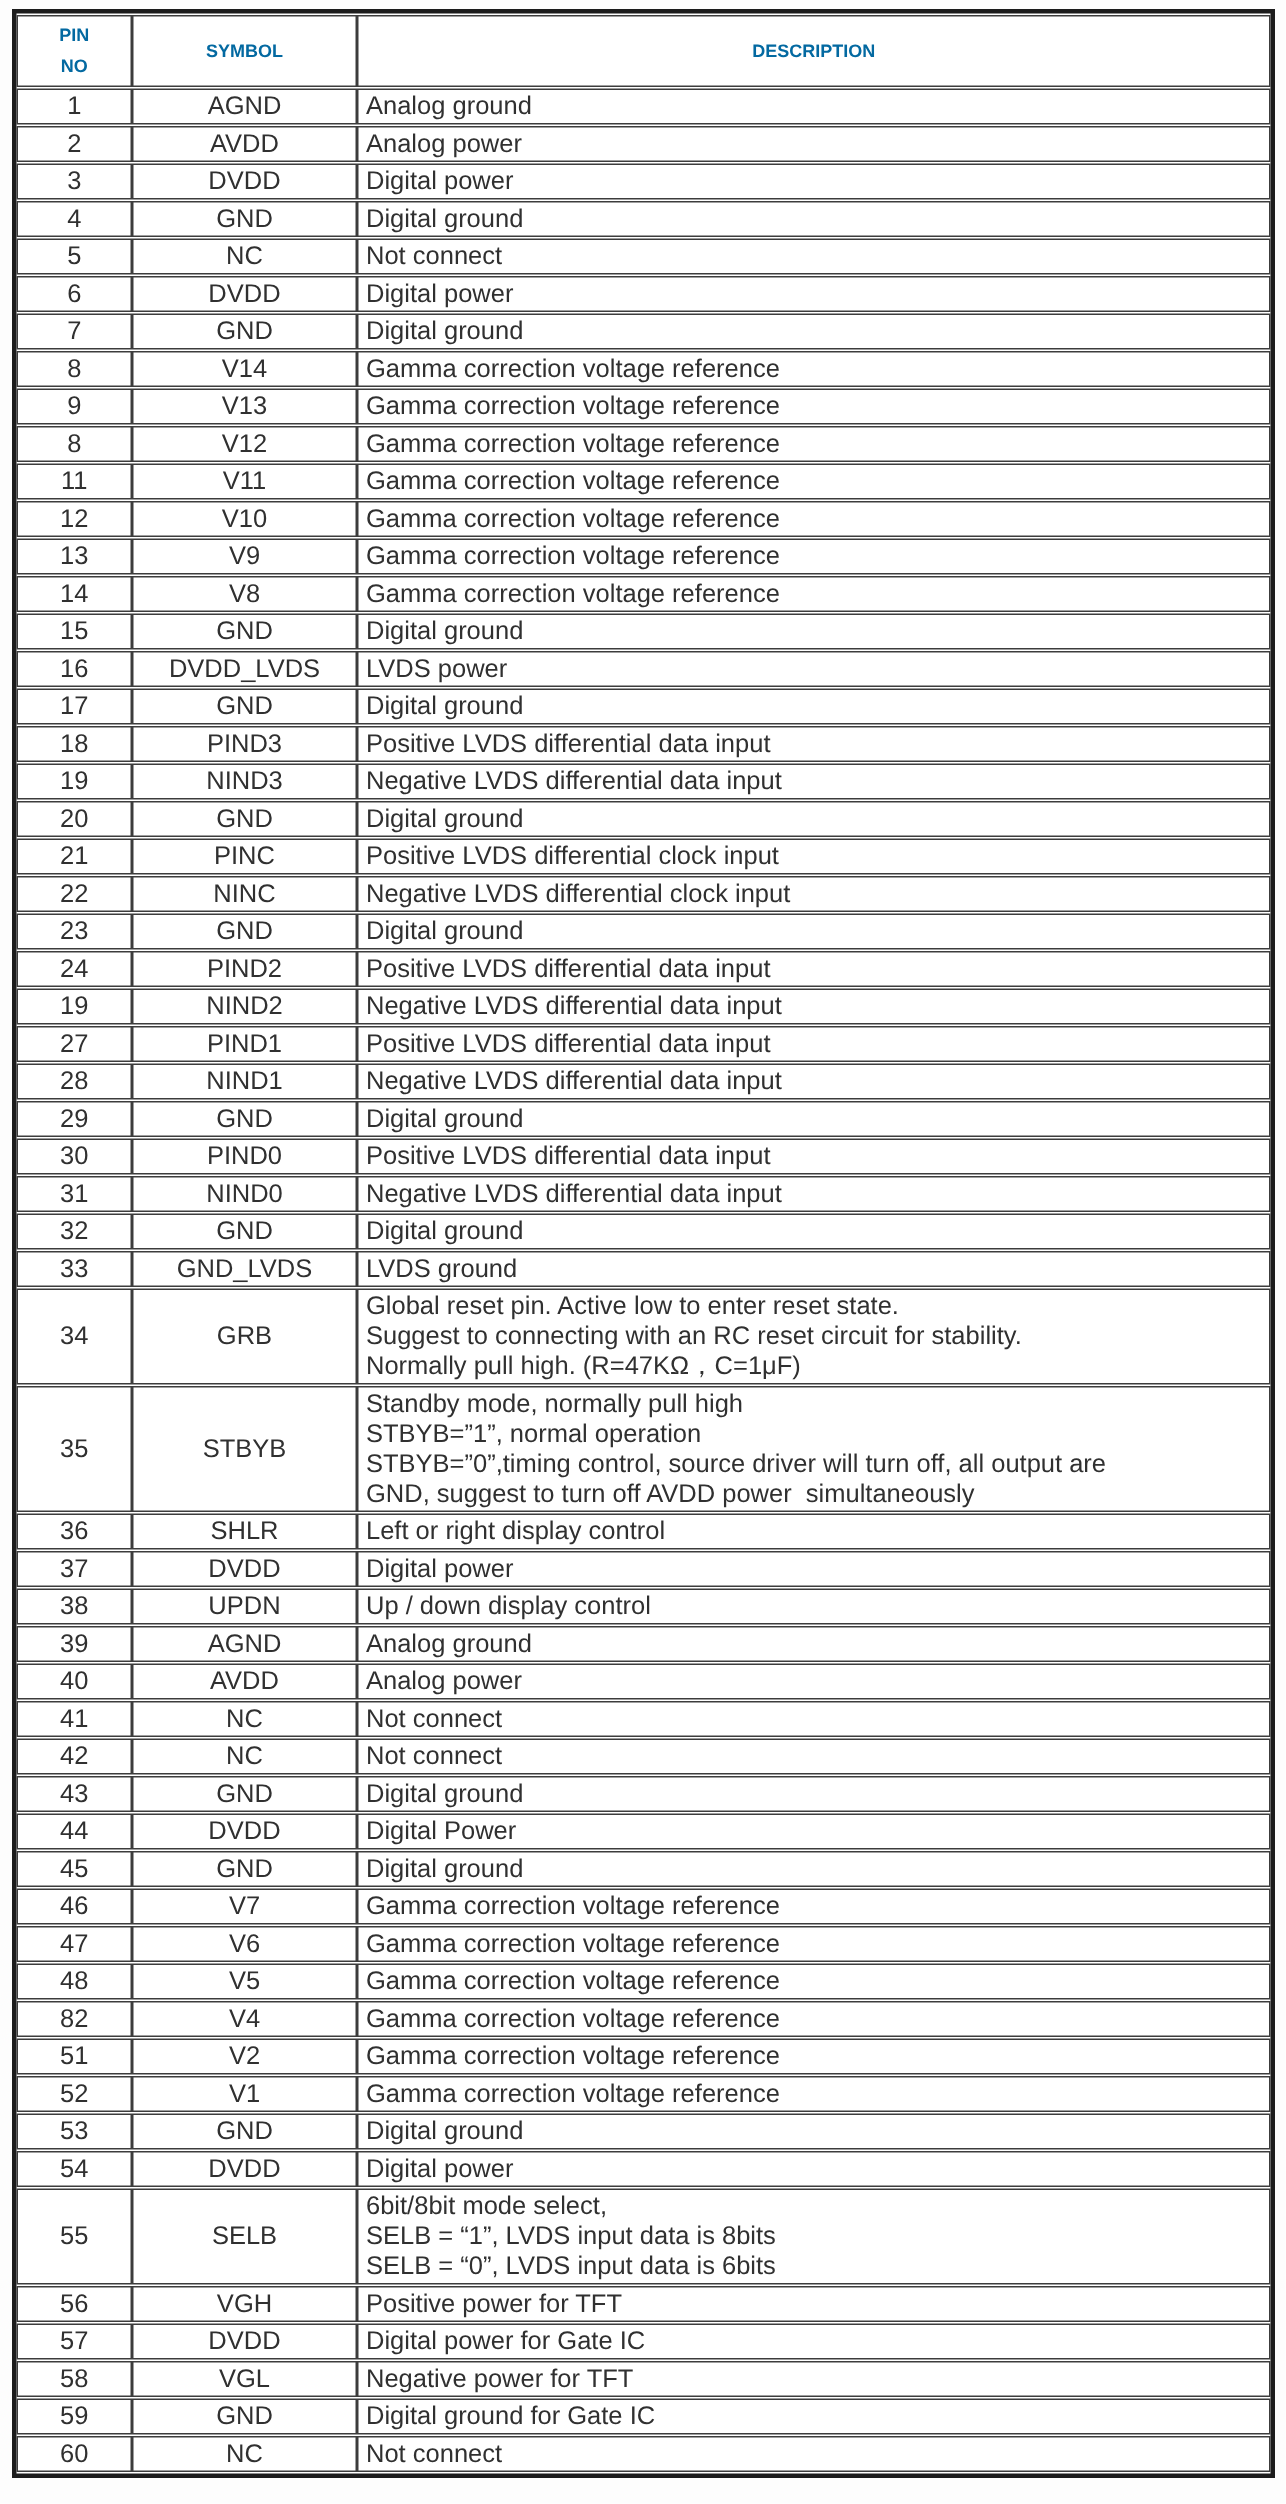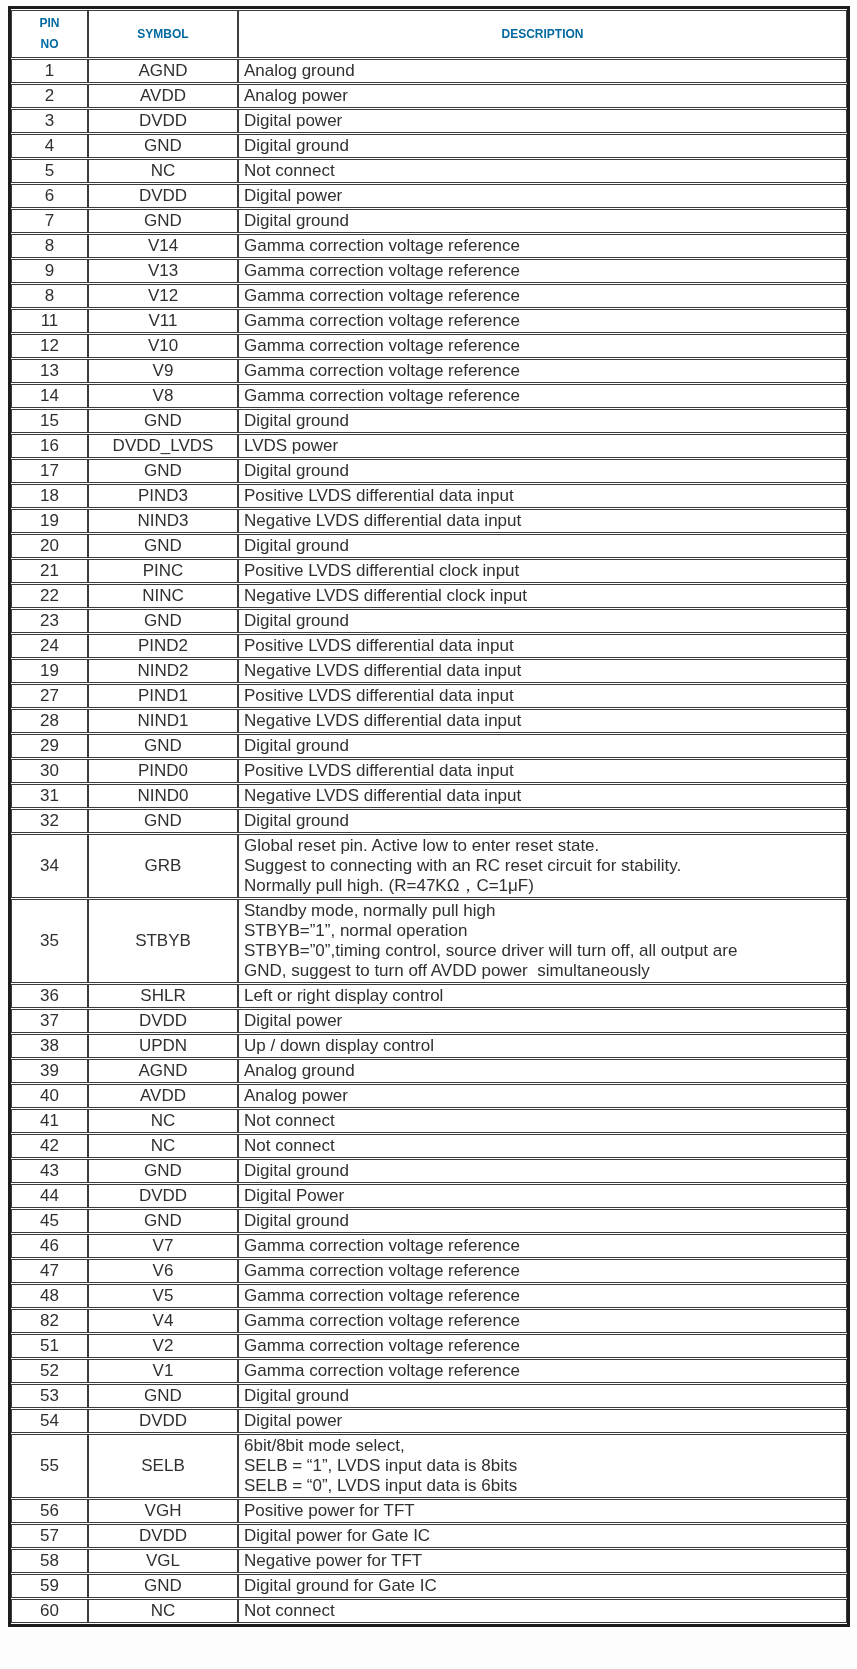--- a/index.html
+++ b/index.html
@@ -228,20 +228,25 @@
             <td class="cell-pin">31</td>
             <td class="cell-symbol">NIND0</td>
             <td class="cell-desc">Negative LVDS differential data input</td>
           </tr>
           <tr>
             <td class="cell-pin">32</td>
             <td class="cell-symbol">GND</td>
             <td class="cell-desc">Digital ground</td>
           </tr>
           <tr>
+            <td class="cell-pin">33</td>
+            <td class="cell-symbol">GND_LVDS</td>
+            <td class="cell-desc">LVDS ground</td>
+          </tr>
+          <tr>
             <td class="cell-pin">34</td>
             <td class="cell-symbol">GRB</td>
             <td class="cell-desc">Global reset pin. Active low to enter reset state.
 Suggest to connecting with an RC reset circuit for stability.
 Normally pull high. (R=47KΩ，C=1μF)</td>
           </tr>
           <tr>
             <td class="cell-pin">35</td>
             <td class="cell-symbol">STBYB</td>
             <td class="cell-desc">Standby mode, normally pull high

